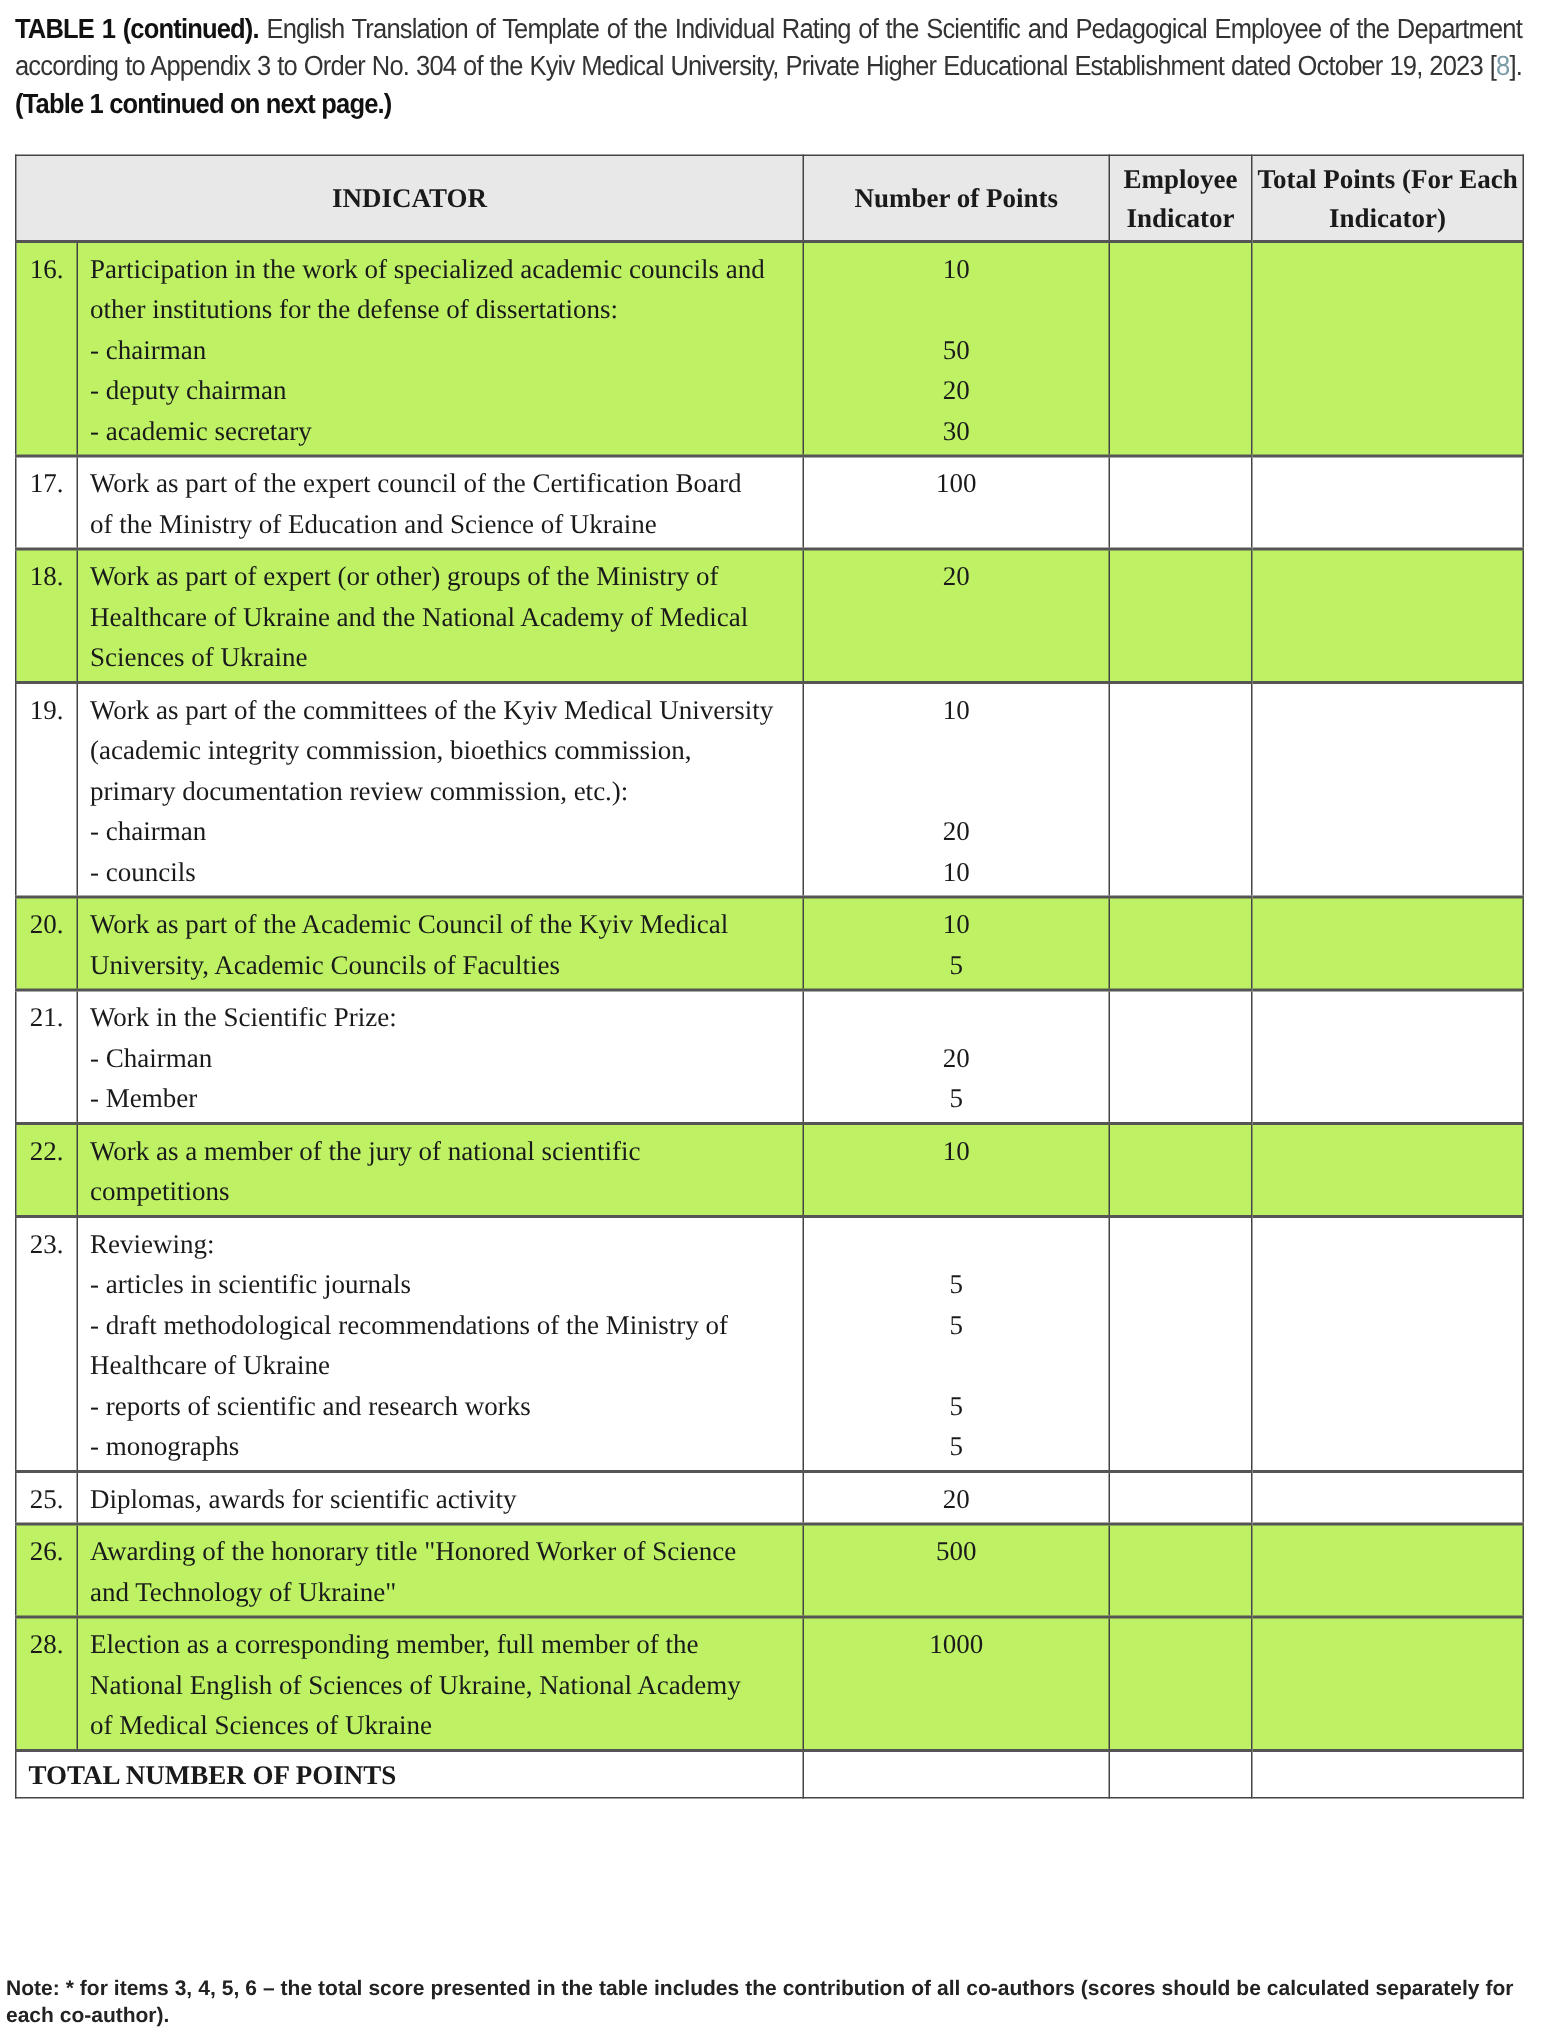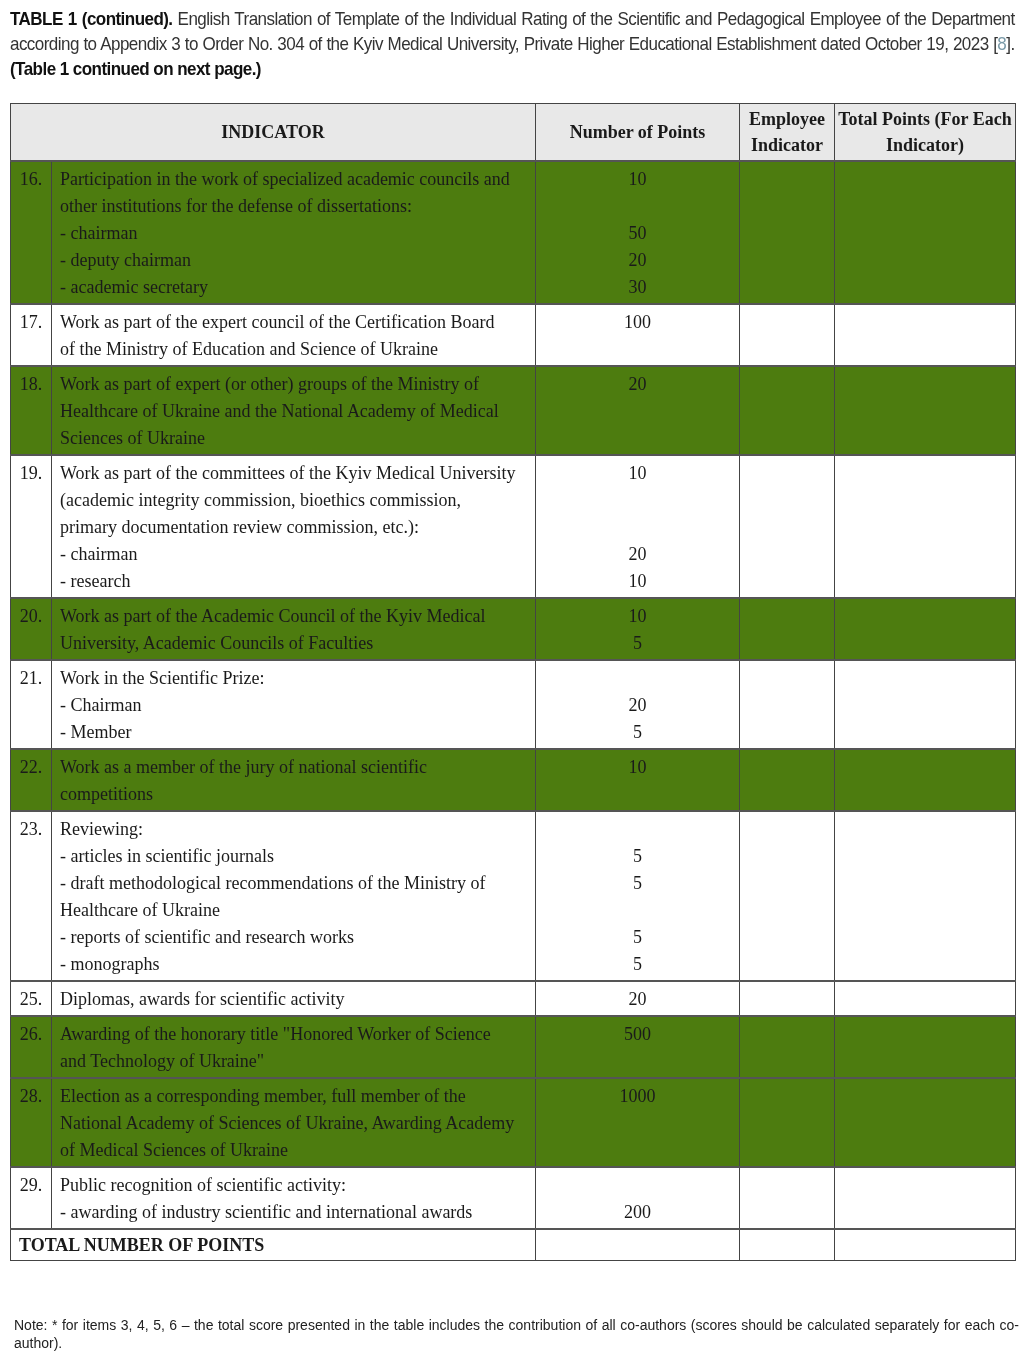--- a/index.html
+++ b/index.html
@@ -20,28 +20,28 @@
   table.main td, table.main th {
     border: 1px solid #444; vertical-align: top; padding: 0;
   }
   table.main th {
     background: #e8e8e8; font-weight: bold; font-size: 18px; vertical-align: middle;
     text-align: center; line-height: 26px; height: 56px; border-bottom: 2px solid #555;
   }
   .num { text-align: center; padding-top: 4px !important; line-height: 27px; }
   .ind { padding: 4px 8px 2px 8px !important; line-height: 27px; }
   .pts { text-align: center; padding-top: 4px !important; line-height: 27px; }
-  tr.shade td { background: #4d7c0f; }
+  tr.shade td { background: #bef264; }
   tr.row td { border-top: 2px solid #555; }
   .line { display: block; height: 27px; white-space: nowrap; }
   .total-label { padding: 3px 8px !important; font-weight: bold; line-height: 24px; }
   .note {
-    position: absolute; left: 14px; top: 1316px; width: 1005px;
+    position: absolute; left: 4px; top: 1316px; width: 1005px;
     font-family: "Liberation Sans", sans-serif; font-size: 14px; line-height: 18px;
-    text-align: justify; color: #222;
+    text-align: justify; color: #222; font-weight: bold;
   }
 </style>
 </head>
 <body>
 
 <div class="caption">
   <b>TABLE 1 (continued).</b><span> English Translation of Template of the Individual Rating of the Scientific and Pedagogical  Employee of the Department according to Appendix 3 to Order No. 304 of the Kyiv Medical University,  Private Higher Educational Establishment dated October 19, 2023 [</span><span class="ref">8</span><span>]. </span><b>(Table 1 continued on next page.)</b>
 </div>
 
 <table class="main">
@@ -108,21 +108,21 @@
         <td></td>
         <td></td>
       </tr>
       <tr class="row">
         <td class="num">19.</td>
         <td class="ind">
           <span class="line">Work as part of the committees of the Kyiv  Medical University</span>
           <span class="line">(academic integrity commission, bioethics commission,</span>
           <span class="line">primary  documentation review commission, etc.):</span>
           <span class="line">- chairman</span>
-          <span class="line">- research</span>
+          <span class="line">- councils</span>
         </td>
         <td class="pts">
           <span class="line">10</span>
           <span class="line"></span>
           <span class="line"></span>
           <span class="line">20</span>
           <span class="line">10</span>
         </td>
         <td></td>
         <td></td>
@@ -210,40 +210,27 @@
           <span class="line">500</span>
           <span class="line"></span>
         </td>
         <td></td>
         <td></td>
       </tr>
       <tr class="row shade">
         <td class="num">28.</td>
         <td class="ind">
           <span class="line">Election as a corresponding member, full member of the</span>
-          <span class="line">National Academy of Sciences of Ukraine, Awarding Academy</span>
+          <span class="line">National English of Sciences of Ukraine, National Academy</span>
           <span class="line">of Medical Sciences of Ukraine</span>
         </td>
         <td class="pts">
           <span class="line">1000</span>
           <span class="line"></span>
           <span class="line"></span>
-        </td>
-        <td></td>
-        <td></td>
-      </tr>
-      <tr class="row">
-        <td class="num">29.</td>
-        <td class="ind">
-          <span class="line">Public recognition of scientific activity:</span>
-          <span class="line">- awarding of industry scientific and international awards</span>
-        </td>
-        <td class="pts">
-          <span class="line"></span>
-          <span class="line">200</span>
         </td>
         <td></td>
         <td></td>
       </tr>
     </tbody>
   <tfoot>
     <tr class="row">
       <td colspan="2" class="total-label">TOTAL NUMBER OF POINTS</td>
       <td></td>
       <td></td>

